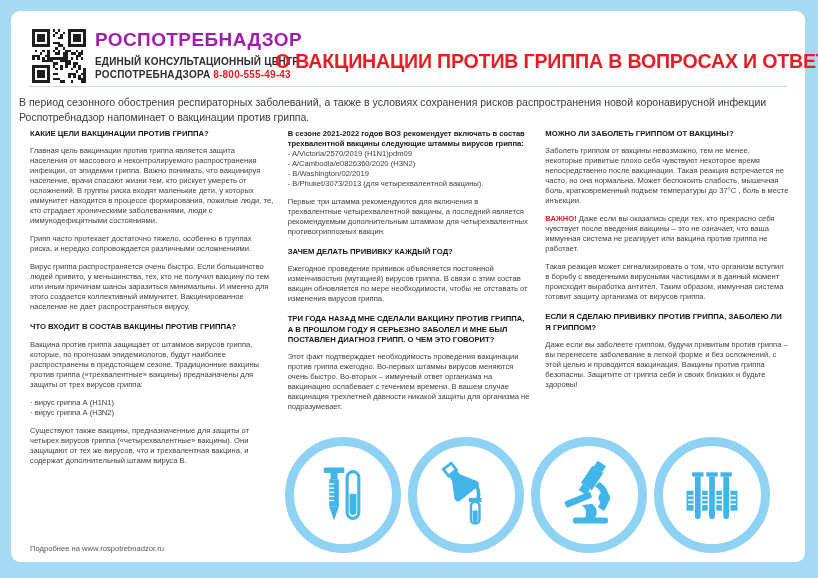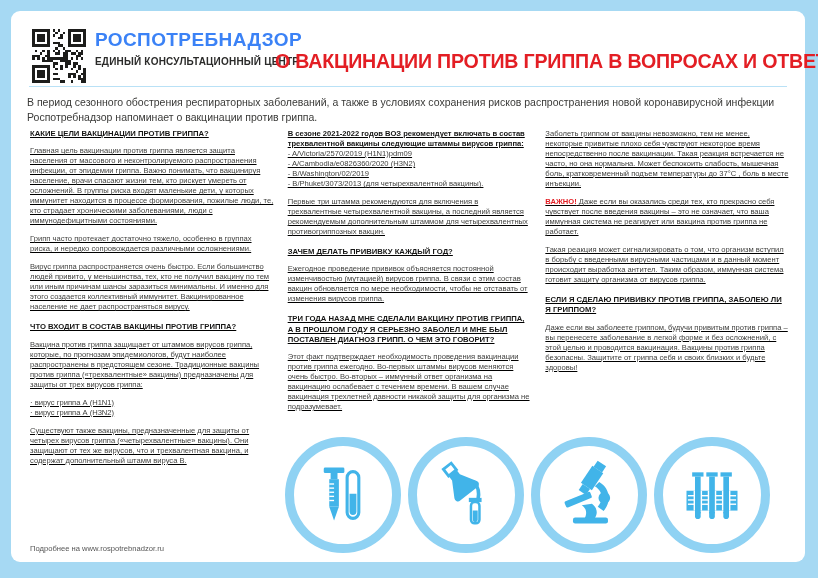--- a/index.html
+++ b/index.html
@@ -10,35 +10,35 @@
     overflow:hidden;
   }
   .panel{
     position:absolute;left:11px;top:11px;right:13px;bottom:16px;
     background:#ffffff;border-radius:9px;
   }
   
   .header{position:absolute;left:20px;top:17px;right:16px;height:58px;}
   .qr{position:absolute;left:1px;top:1px;width:54px;height:54px;}
   .logo-block{position:absolute;left:64px;top:2px;}
-  .logo-title{font-size:19px;font-weight:bold;color:#3b82f6;letter-spacing:.4px;line-height:1.1;}
+  .logo-title{font-size:19px;font-weight:bold;color:#a21caf;letter-spacing:.4px;line-height:1.1;}
   .logo-sub{font-size:10px;font-weight:bold;color:#2b2b2a;letter-spacing:.2px;line-height:1.35;margin-top:4px;}
   .phone{color:#e31e24;}
   .page-title{
     position:absolute;left:244px;top:22px;width:538px;
     color:#e31e24;font-size:20px;font-weight:bold;letter-spacing:-.2px;
     transform:scaleX(.98);transform-origin:left center;white-space:nowrap;
   }
   .divider{position:absolute;left:18px;right:18px;top:75px;height:1px;background:#b9e1f6;}
   .intro{
-    position:absolute;left:16px;right:22px;top:84px;
+    position:absolute;left:8px;right:22px;top:84px;
     font-size:10.5px;line-height:1.45;color:#3a3a38;
   }
   
-  .cols{position:absolute;left:19px;right:16px;top:118px;display:flex;gap:14px;text-decoration:underline;}
+  .cols{position:absolute;left:19px;right:16px;top:118px;display:flex;gap:14px;}
   .col{flex:1;font-size:7.6px;line-height:1.32;color:#3e3e3c;}
   .col > :first-child{margin-top:0;}
   .h{font-weight:bold;color:#161615;margin:10px 0 7px 0;font-size:7.7px;}
   .p{margin:0 0 8px 0;}
   .lead-bold{font-weight:bold;color:#161615;margin:0;}
   .list{margin:0 0 8px 0;}
   .list div{margin:0;}
   .imp{color:#e31e24;font-weight:bold;}
   
   .icons{position:absolute;left:274px;top:426px;display:flex;gap:7px;}
@@ -174,20 +174,24 @@
                 <rect x="19" y="20" width="1" height="1"></rect>
                 <rect x="20" y="20" width="1" height="1"></rect>
               </g>
           </g>
         </svg>
       </div>
       <div class="logo-block">
         <div class="logo-title">РОСПОТРЕБНАДЗОР</div>
         <div class="logo-sub">
           <div>ЕДИНЫЙ КОНСУЛЬТАЦИОННЫЙ ЦЕНТР</div>
+          <div>
+            <span>РОСПОТРЕБНАДЗОРА</span>
+            <span class="phone">8-800-555-49-43</span>
+          </div>
         </div>
       </div>
       <div class="page-title">О ВАКЦИНАЦИИ ПРОТИВ ГРИППА В ВОПРОСАХ И ОТВЕТАХ</div>
     </div>
 
     <div class="divider"></div>
 
     <div class="intro">В период сезонного обострения респираторных заболеваний, а также в условиях сохранения рисков распространения новой коронавирусной инфекции Роспотребнадзор напоминает о вакцинации против гриппа.</div>
 
     <div class="cols">
@@ -215,20 +219,21 @@
           <div>- B/Phuket/3073/2013 (для четырехвалентной вакцины).</div>
         </div>
         <div class="p">Первые три штамма рекомендуются для включения в трехвалентные четырехвалентной вакцины, а последний является рекомендуемым дополнительным штаммом для четырехвалентных противогриппозных вакцин.</div>
         <div class="h">ЗАЧЕМ ДЕЛАТЬ ПРИВИВКУ КАЖДЫЙ ГОД?</div>
         <div class="p">Ежегодное проведение прививок объясняется постоянной изменчивостью (мутацией) вирусов гриппа. В связи с этим состав вакцин обновляется по мере необходимости, чтобы не отставать от изменения вирусов гриппа.</div>
         <div class="h">ТРИ ГОДА НАЗАД МНЕ СДЕЛАЛИ ВАКЦИНУ ПРОТИВ ГРИППА, А В ПРОШЛОМ ГОДУ Я СЕРЬЕЗНО ЗАБОЛЕЛ И МНЕ БЫЛ ПОСТАВЛЕН ДИАГНОЗ ГРИПП. О ЧЕМ ЭТО ГОВОРИТ?</div>
         <div class="p">Этот факт подтверждает необходимость проведения вакцинации против гриппа ежегодно. Во-первых штаммы вирусов меняются очень быстро. Во-вторых – иммунный ответ организма на вакцинацию ослабевает с течением времени. В вашем случае вакцинация трехлетней давности никакой защиты для организма не подразумевает.</div>
       </div>
 
       <div class="col">
+        <div class="h">МОЖНО ЛИ ЗАБОЛЕТЬ ГРИППОМ ОТ ВАКЦИНЫ?</div>
         <div class="p">Заболеть гриппом от вакцины невозможно, тем не менее, некоторые привитые плохо себя чувствуют некоторое время непосредственно после вакцинации. Такая реакция встречается не часто, но она нормальна. Может беспокоить слабость, мышечная боль, кратковременный подъем температуры до 37°С , боль в месте инъекции.</div>
         <div class="p"><span class="imp">ВАЖНО!</span><span> Даже если вы оказались среди тех, кто прекрасно себя чувствует после введения вакцины – это не означает, что ваша иммунная система не реагирует или вакцина против гриппа не работает.</span></div>
         <div class="p">Такая реакция может сигнализировать о том, что организм вступил в борьбу с введенными вирусными частицами и в данный момент происходит выработка антител. Таким образом, иммунная система готовит защиту организма от вирусов гриппа.</div>
         <div class="h">ЕСЛИ Я СДЕЛАЮ ПРИВИВКУ ПРОТИВ ГРИППА, ЗАБОЛЕЮ ЛИ Я ГРИППОМ?</div>
         <div class="p">Даже если вы заболеете гриппом, будучи привитым против гриппа – вы перенесете заболевание в легкой форме и без осложнений, с этой целью и проводится вакцинация. Вакцины против гриппа безопасны. Защитите от гриппа себя и своих близких и будьте здоровы!</div>
       </div>
 
     </div>
 
     <div class="icons">

